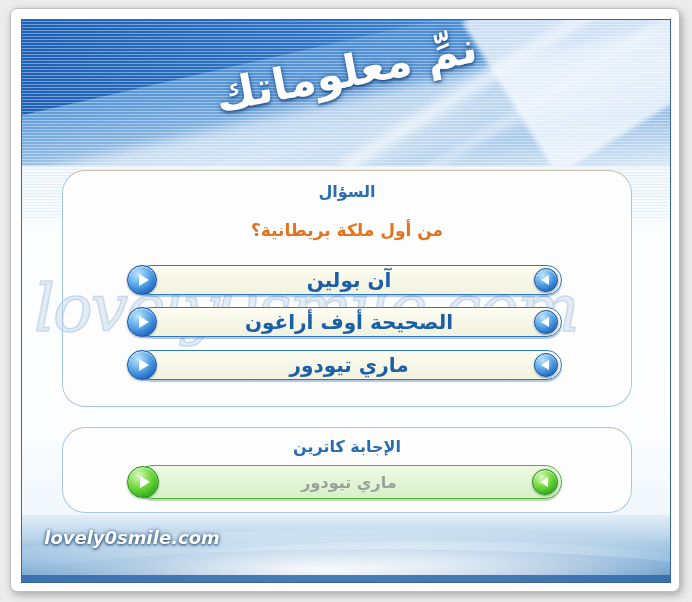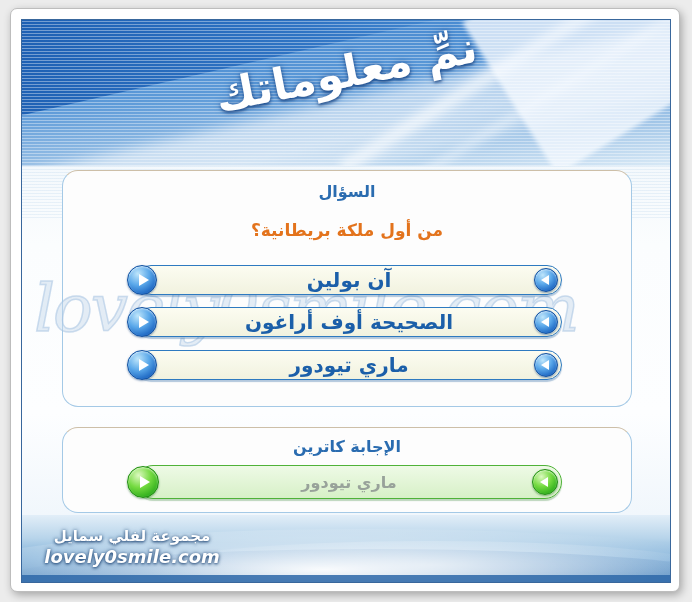--- a/index.html
+++ b/index.html
@@ -64,21 +64,21 @@
     font-family:"DejaVu Serif","Liberation Serif",serif;font-style:italic;
     font-size:66px;line-height:1;color:rgba(255,255,255,.12);
     -webkit-text-stroke:1.5px rgba(165,195,225,.55);
     text-stroke:1.5px rgba(165,195,225,.55);
     text-shadow:0 0 1px rgba(180,205,230,.4);
     white-space:nowrap;letter-spacing:-2px;
   }
   
   .panel{
     position:absolute;left:40px;width:570px;box-sizing:border-box;
-    background:#fdfdfd;border:1px solid #a4c9e6;border-radius:16px;
+    background:#fdfdfd;border:1px solid #a4c9e6;border-radius:23px;
     border-top-color:#cdbfa8;
   }
   .panel.q{top:150px;height:237px;}
   .panel.a{top:407px;height:86px;}
   .ptitle{
     position:absolute;left:0;width:100%;text-align:center;z-index:10;
     color:#2a6cb0;font-weight:bold;font-size:16px;
   }
   .qtext{
     position:absolute;left:0;top:49px;width:100%;text-align:center;z-index:10;
@@ -223,19 +223,18 @@
           </span>
       </div>
     </div>
 
     <div class="ftr">
       <div class="wave2"></div>
       <div class="wave1"></div>
       <div class="wave3"></div>
       <div class="bottomband"></div>
       <div class="credits">
-        <div class="ar" dir="rtl">مجموعة لفلي سمايل</div>
         <div class="en">lovely0smile.com</div>
       </div>
     </div>
 
   </div>
 </div>
 
 </body></html>

